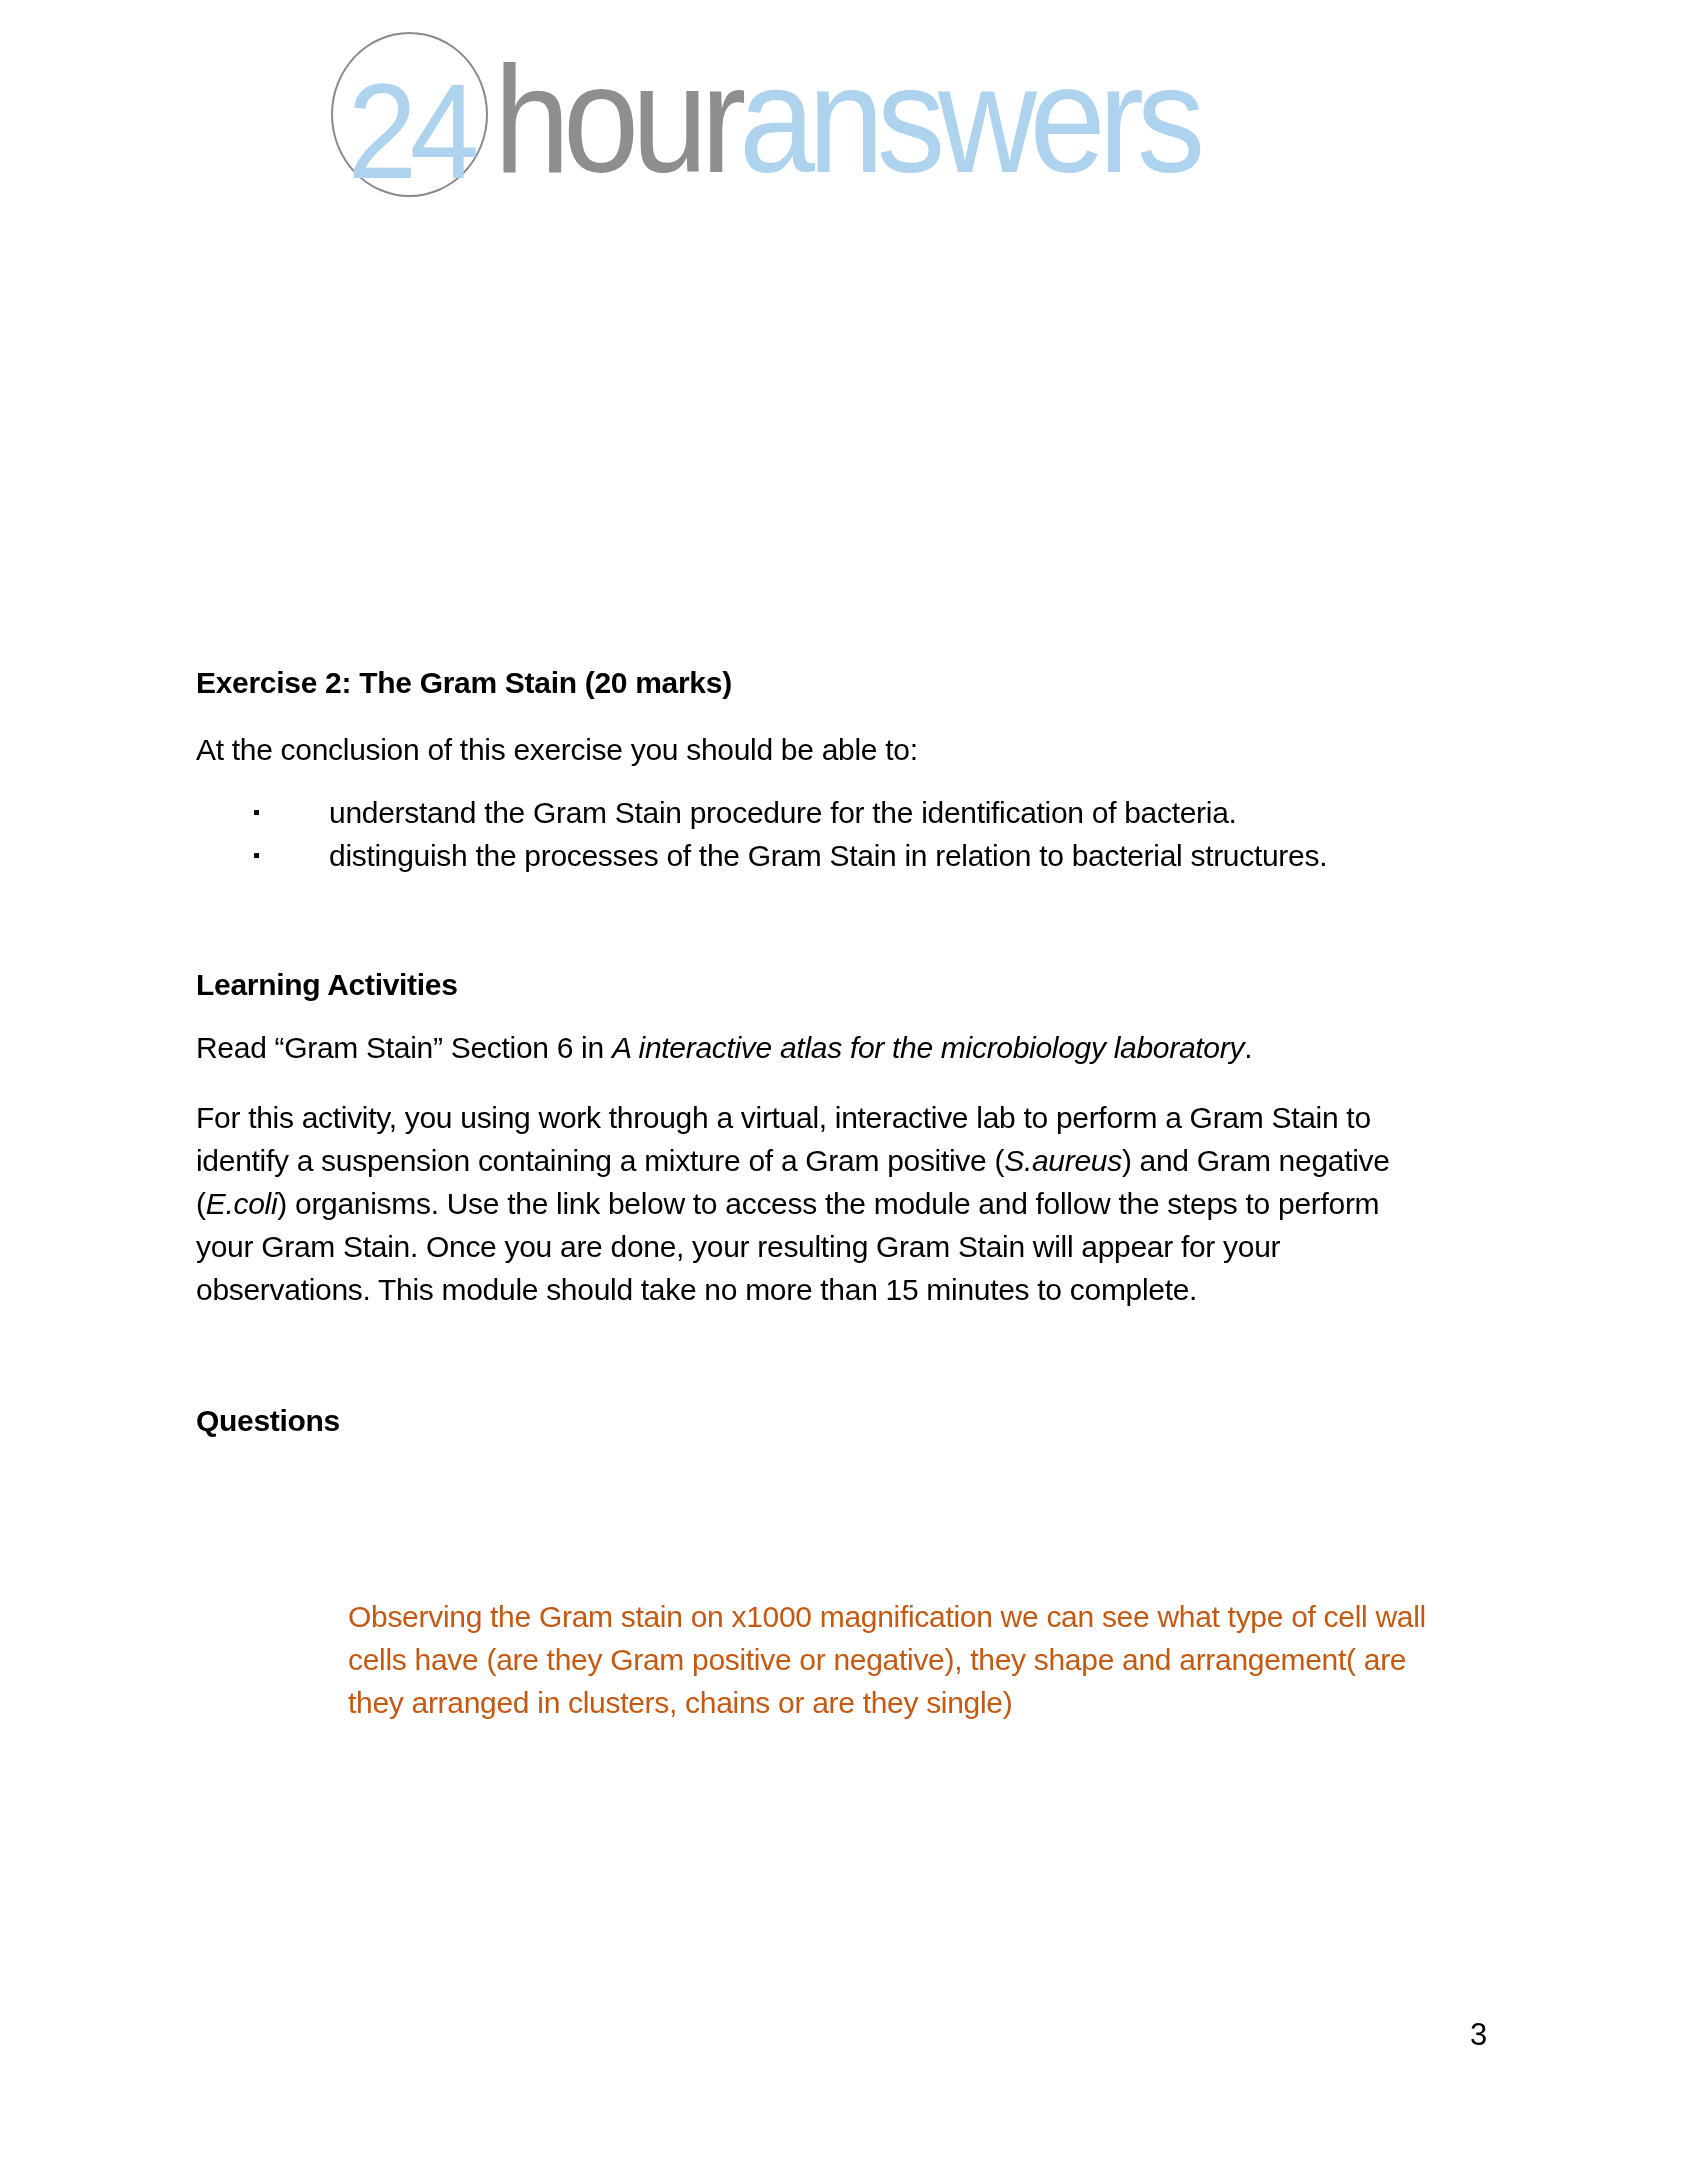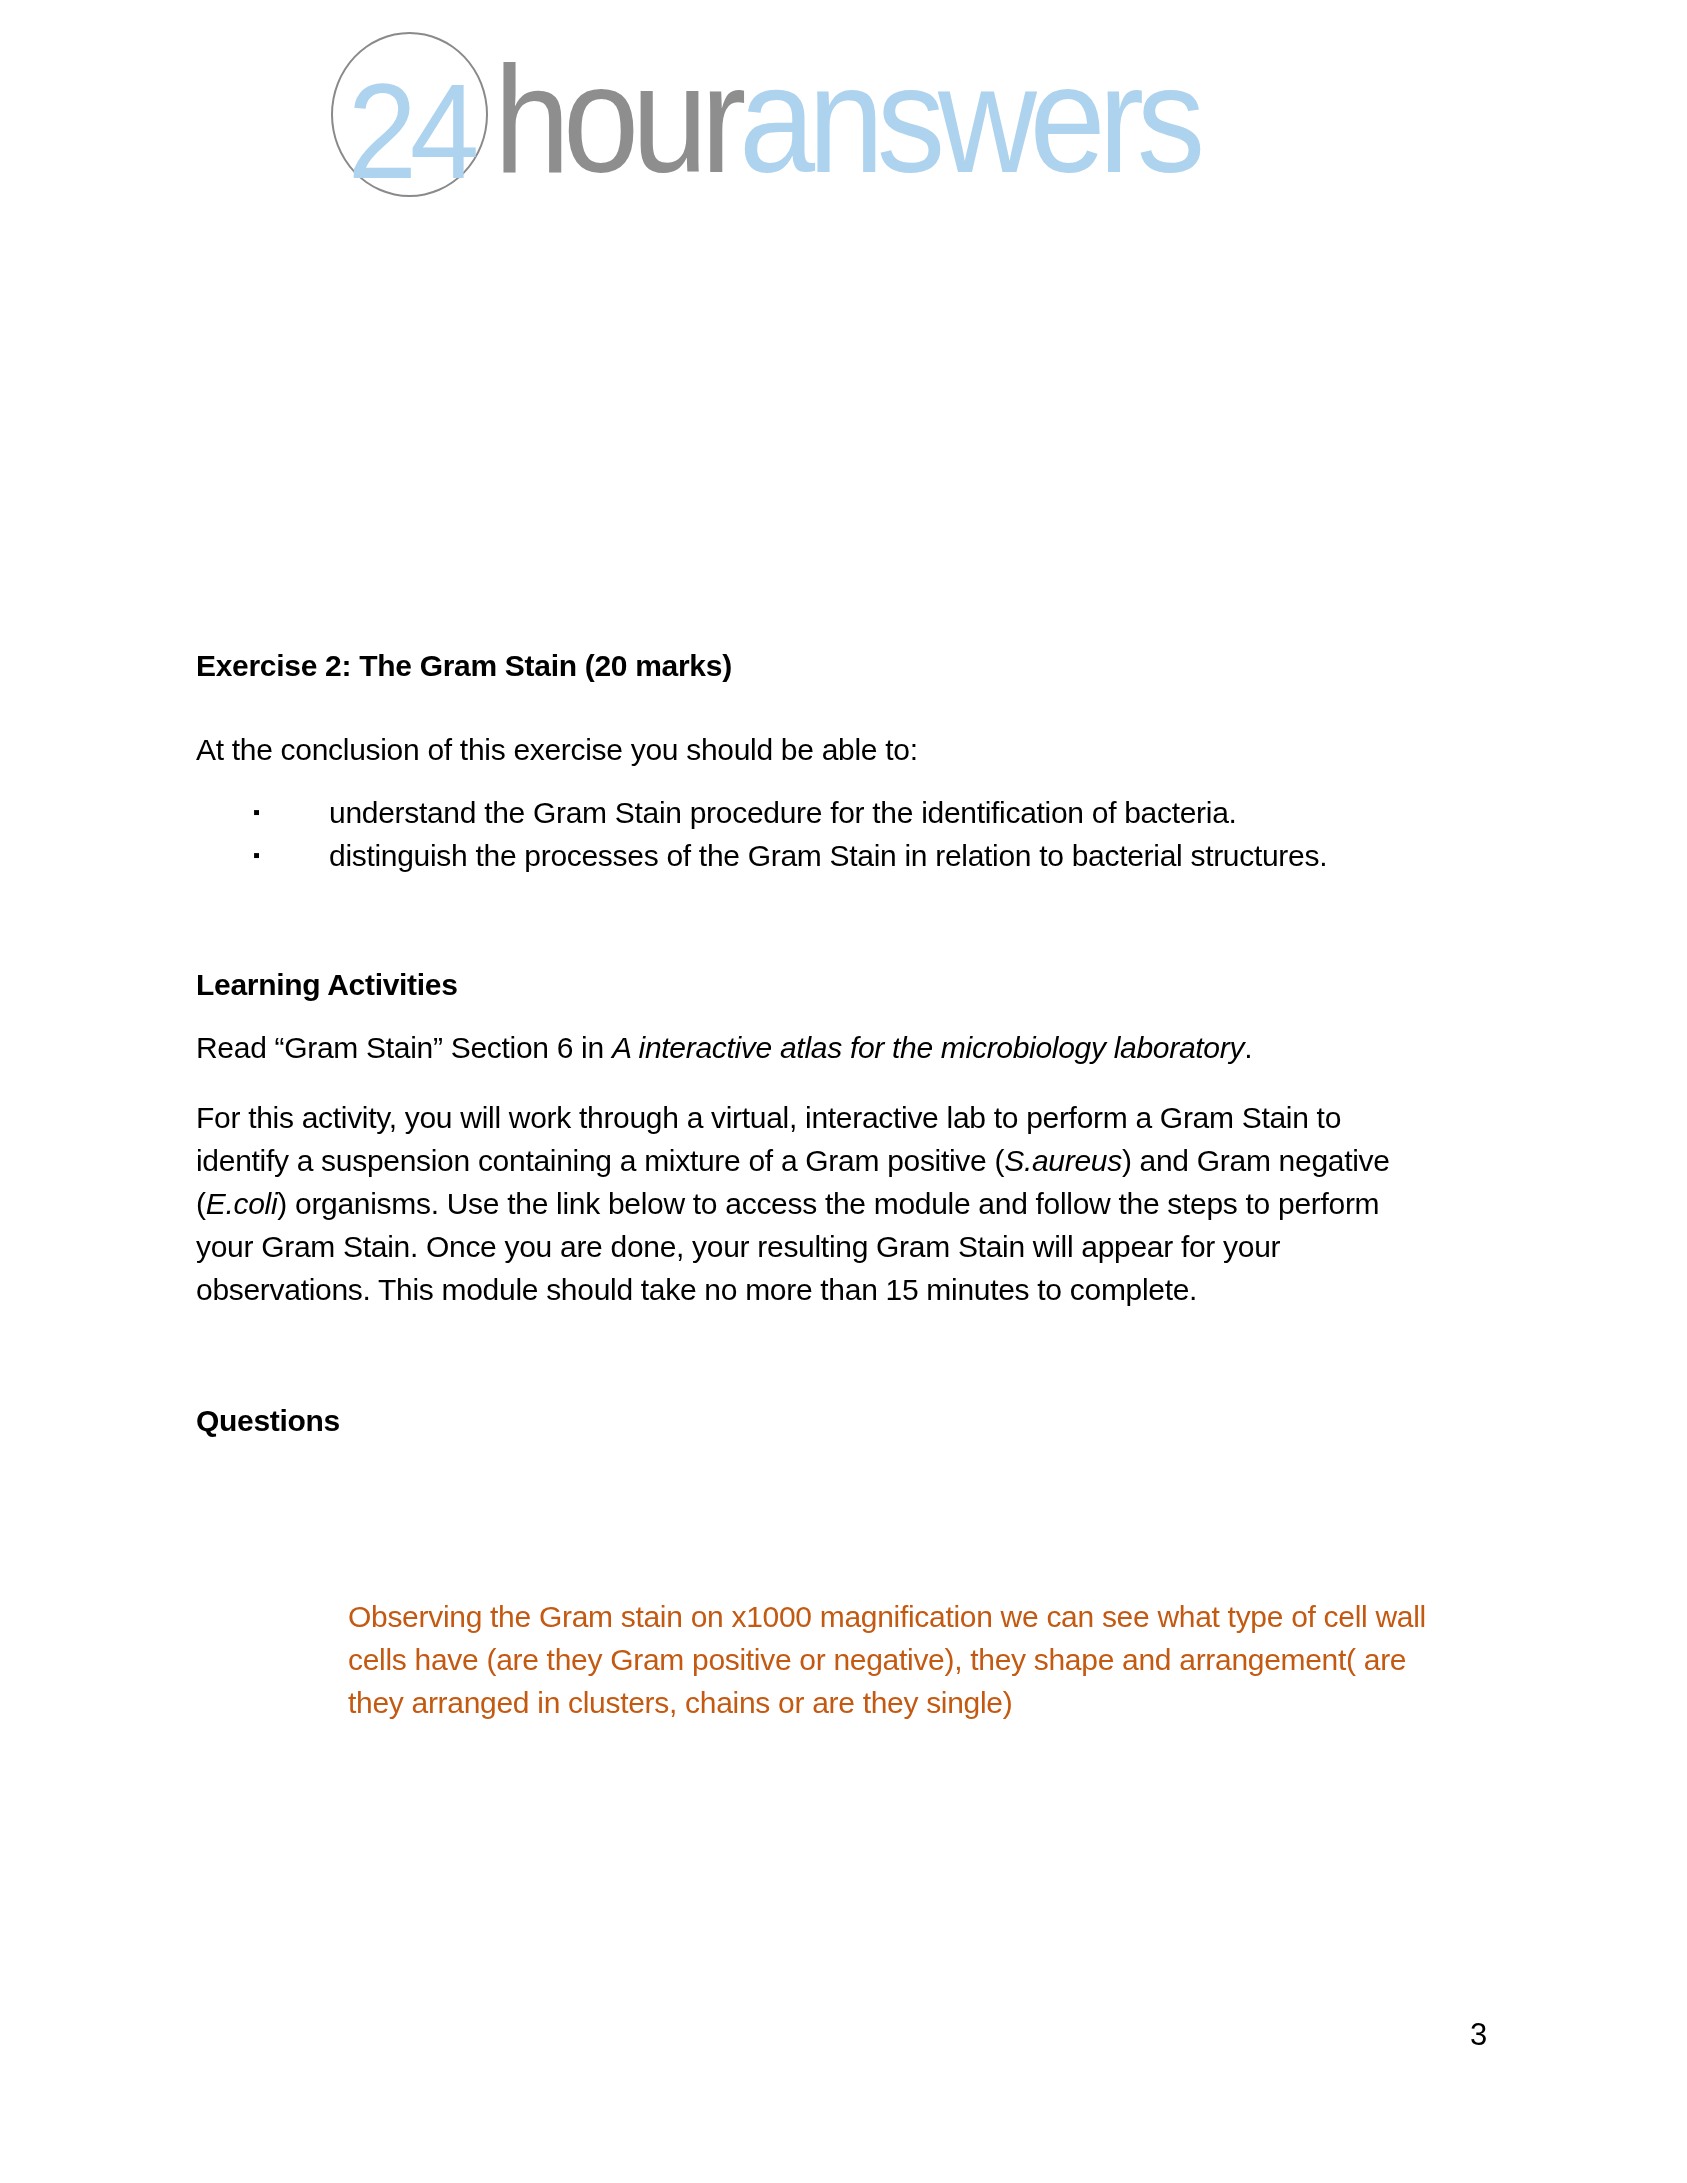--- a/index.html
+++ b/index.html
@@ -126,38 +126,38 @@
 <div class="page">
 
   <div class="logo">
     <div class="logo-ellipse">
       <span class="logo-24">24</span>
     </div>
     <div class="logo-word"><span class="gray">hour</span><span class="blue">answers</span></div>
   </div>
 
 
-  <div class="tx bold" style="left:196px; top:644px;">Exercise 2: The Gram Stain (20 marks)</div>
+  <div class="tx bold" style="left:196px; top:661px;">Exercise 2: The Gram Stain (20 marks)</div>
 
   <div class="tx" style="left:196px; top:728px;">At the conclusion of this exercise you should be able to:</div>
 
   <div class="bullet-row" style="left:253px; top:791px;">
     <span class="bullet-marker">▪</span>
     <span class="bullet-text">understand the Gram Stain procedure for the identification of bacteria.</span>
   </div>
   <div class="bullet-row" style="left:253px; top:834px;">
     <span class="bullet-marker">▪</span>
     <span class="bullet-text">distinguish the processes of the Gram Stain in relation to bacterial structures.</span>
   </div>
 
   <div class="tx bold" style="left:196px; top:963px;">Learning Activities</div>
 
   <div class="tx" style="left:196px; top:1026px;"><span>Read “Gram Stain” Section 6 in </span><i>A interactive atlas for the microbiology laboratory</i><span>.</span></div>
 
-  <div class="tx" style="left:196px; top:1096px;"><span>For this activity, you will work through a virtual, interactive lab to perform a Gram Stain to
+  <div class="tx" style="left:196px; top:1096px;"><span>For this activity, you using work through a virtual, interactive lab to perform a Gram Stain to
 identify a suspension containing a mixture of a Gram positive (</span><i>S.aureus</i><span>) and Gram negative
 (</span><i>E.coli</i><span>) organisms. Use the link below to access the module and follow the steps to perform
 your Gram Stain. Once you are done, your resulting Gram Stain will appear for your
 observations. This module should take no more than 15 minutes to complete.</span></div>
 
   <div class="tx bold" style="left:196px; top:1399px;text-align:center;">Questions</div>
 
 
   <div class="tx answer-orange" style="left:348px; top:1595px;">Observing the Gram stain on x1000 magnification we can see what type of cell wall
 cells have (are they Gram positive or negative), they shape and arrangement( are

